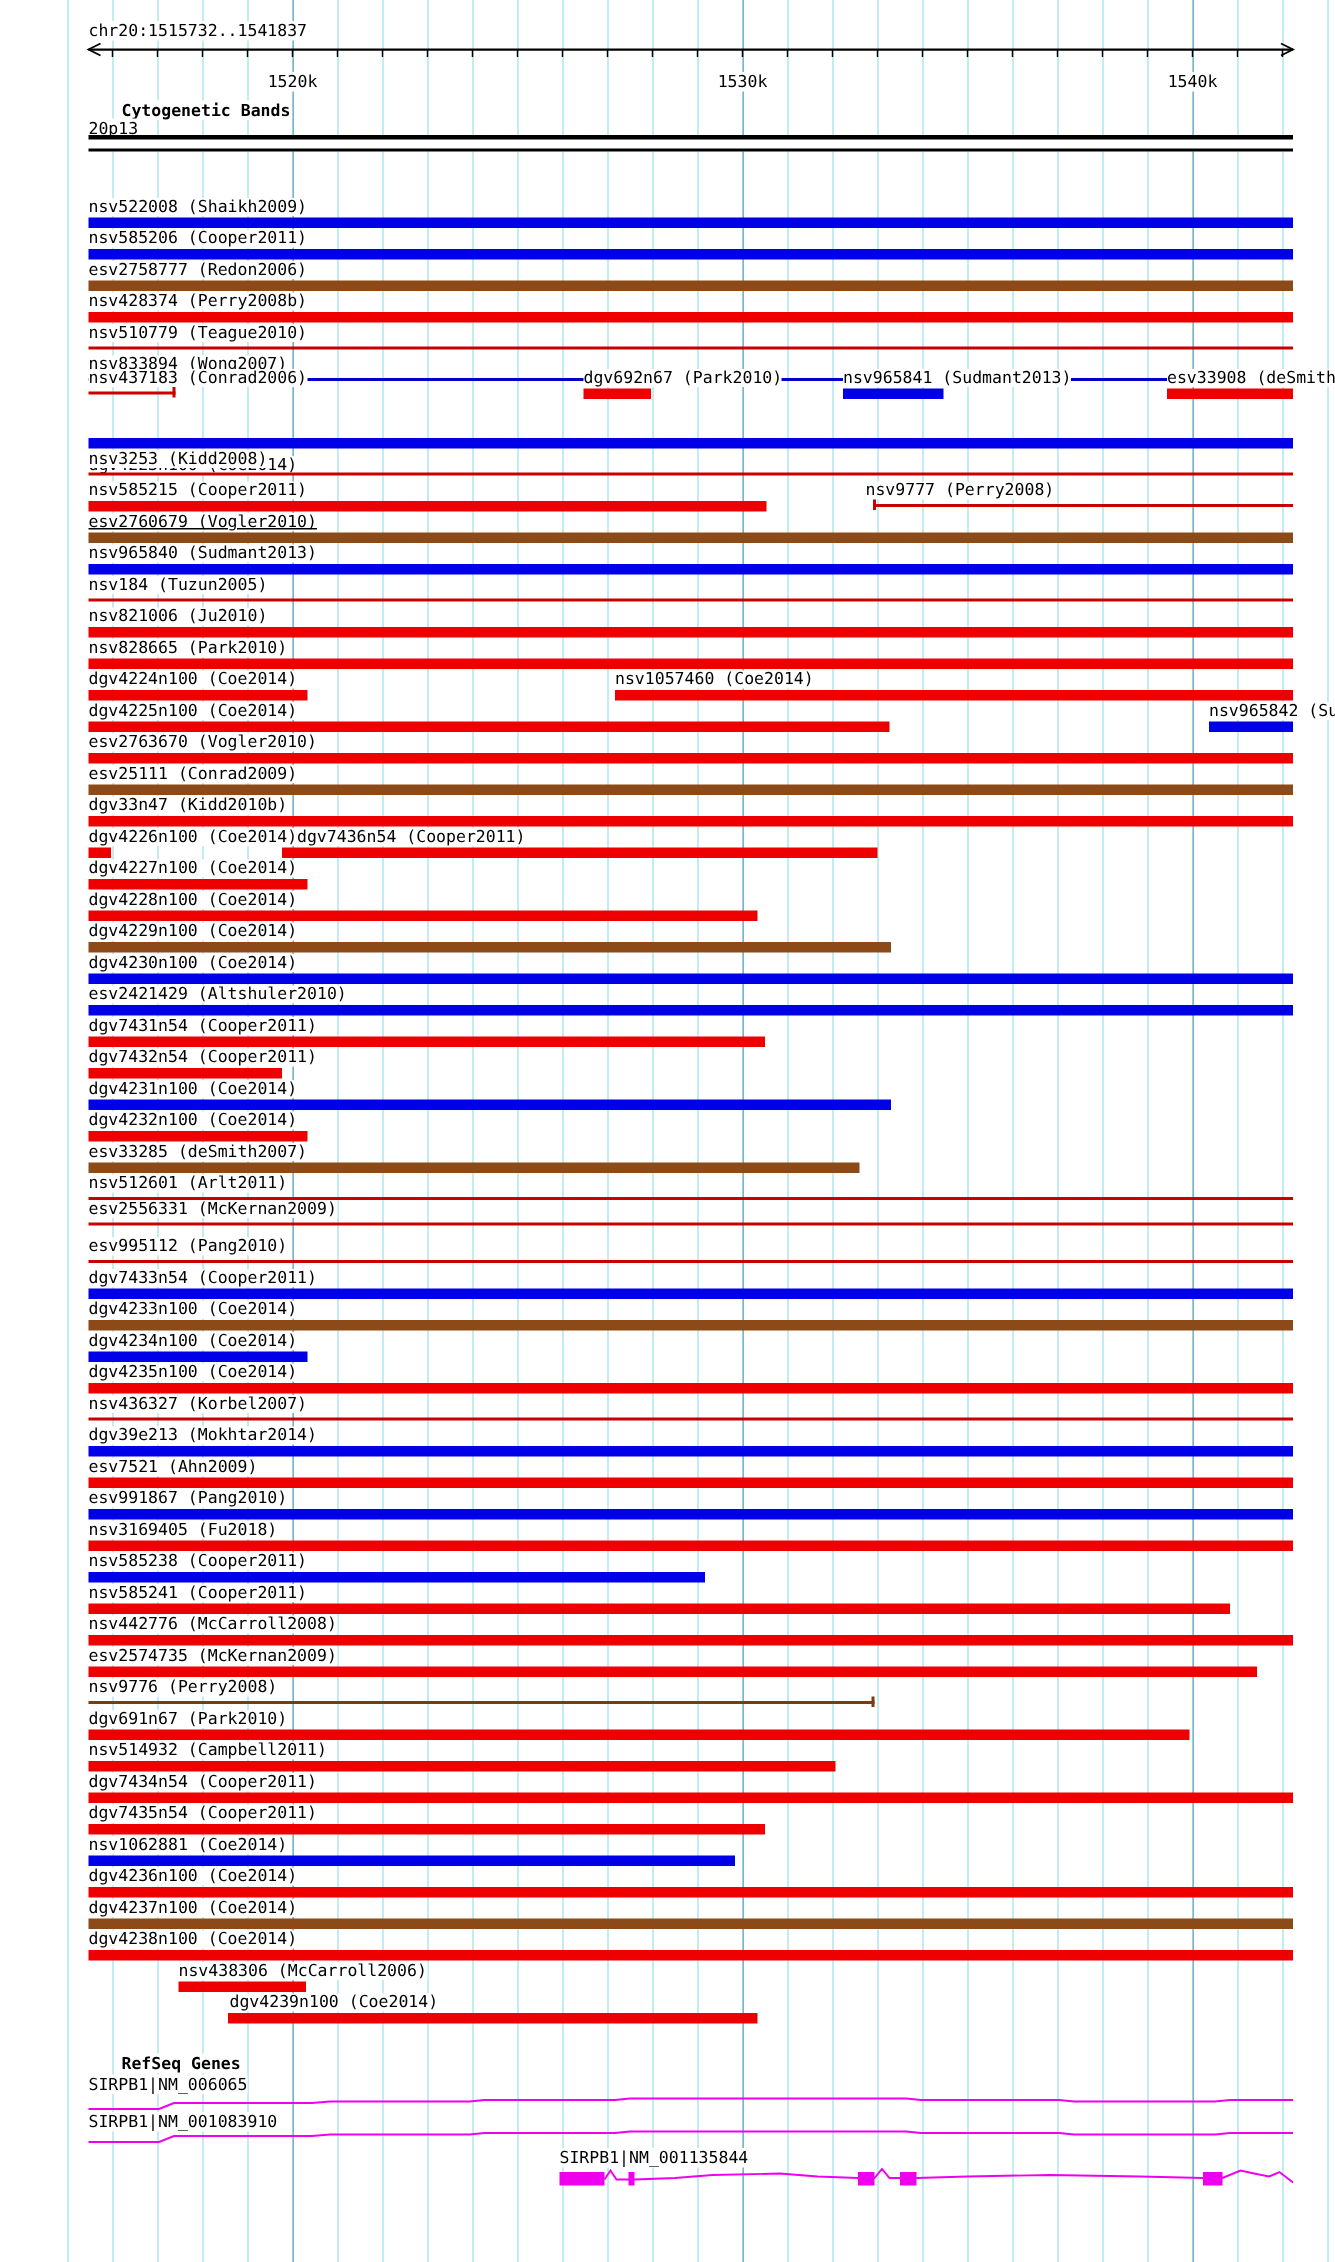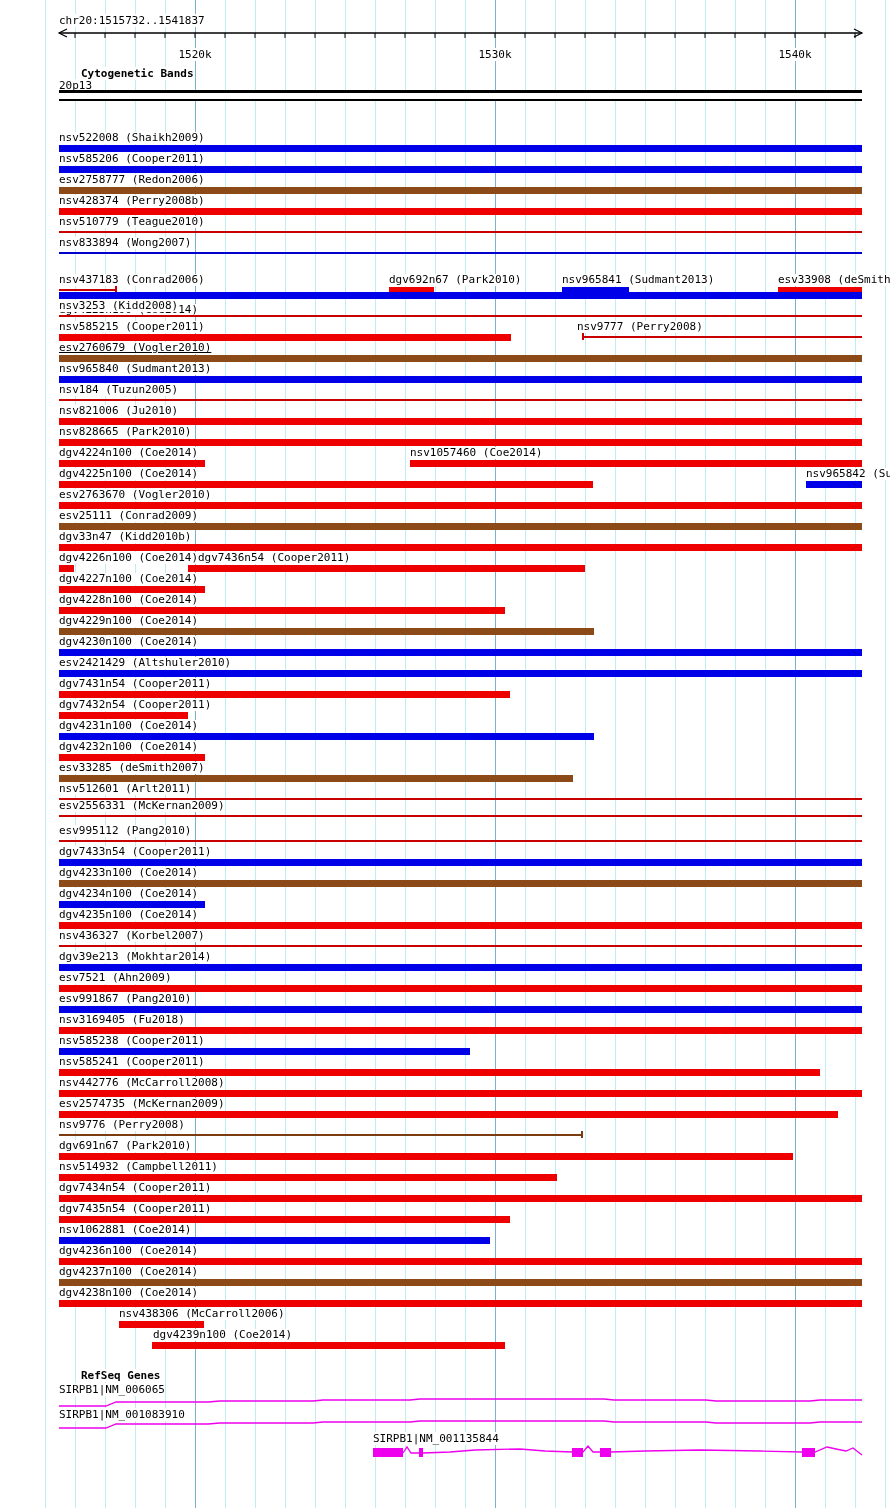--- a/index.html
+++ b/index.html
@@ -100,21 +100,21 @@
         <div class="bar thick c-red" style="left: 59px; width: 803px;"></div>
       </div>
       <div class="row" style="top: 84px;">
         <span class="rlabel" style="left: 59px;">nsv510779 (Teague2010)</span>
         <div class="bar thin c-red" style="left: 59px; width: 803px;"></div>
       </div>
       <div class="row" style="top: 105px;">
         <span class="rlabel" style="left: 59px;">nsv833894 (Wong2007)</span>
         <div class="bar thin c-blue" style="left: 59px; width: 803px;"></div>
       </div>
-      <div class="row" style="top: 142px;">
+      <div class="row" style="top: 114px;">
         <span class="rlabel" style="left: 59px;">nsv437183 (Conrad2006)</span>
         <div class="bar thin c-red" style="left: 59px; width: 58px;"></div>
         <div class="tick c-red" style="left: 115px;"></div>
         <span class="rlabel" style="left: 389px;">dgv692n67 (Park2010)</span>
         <div class="bar thick c-red" style="left: 389px; width: 45px;"></div>
         <span class="rlabel" style="left: 562px;">nsv965841 (Sudmant2013)</span>
         <div class="bar thick c-blue" style="left: 562px; width: 67px;"></div>
         <span class="rlabel" style="left: 778px;">esv33908 (deSmith2007)</span>
         <div class="bar thick c-red" style="left: 778px; width: 84px;"></div>
       </div>

